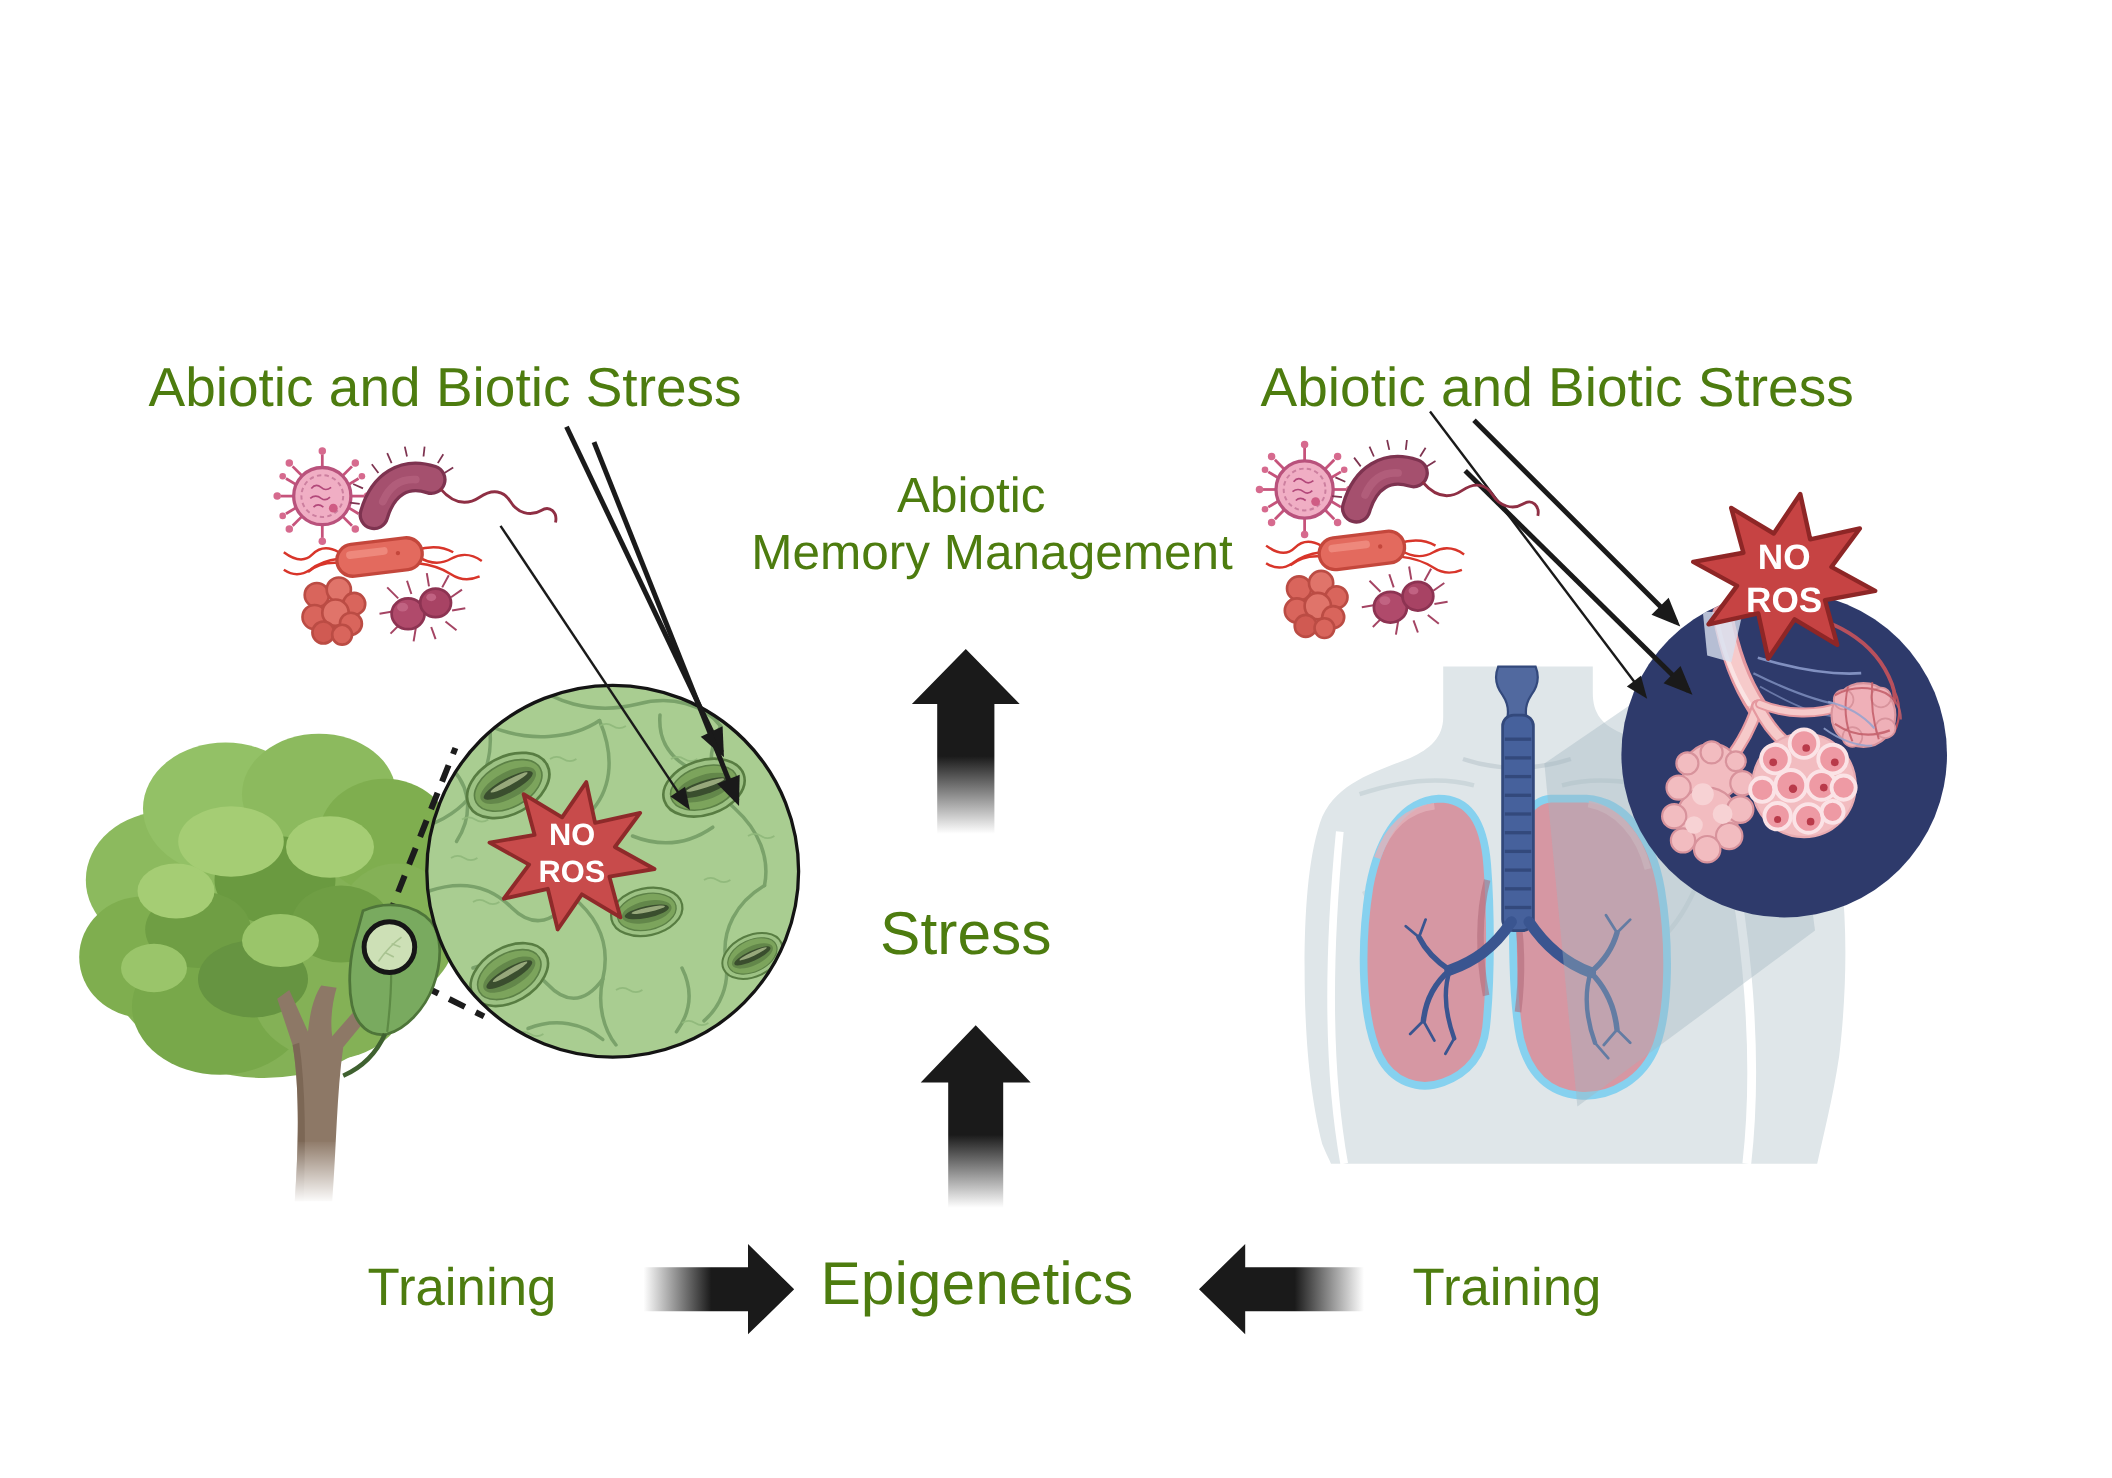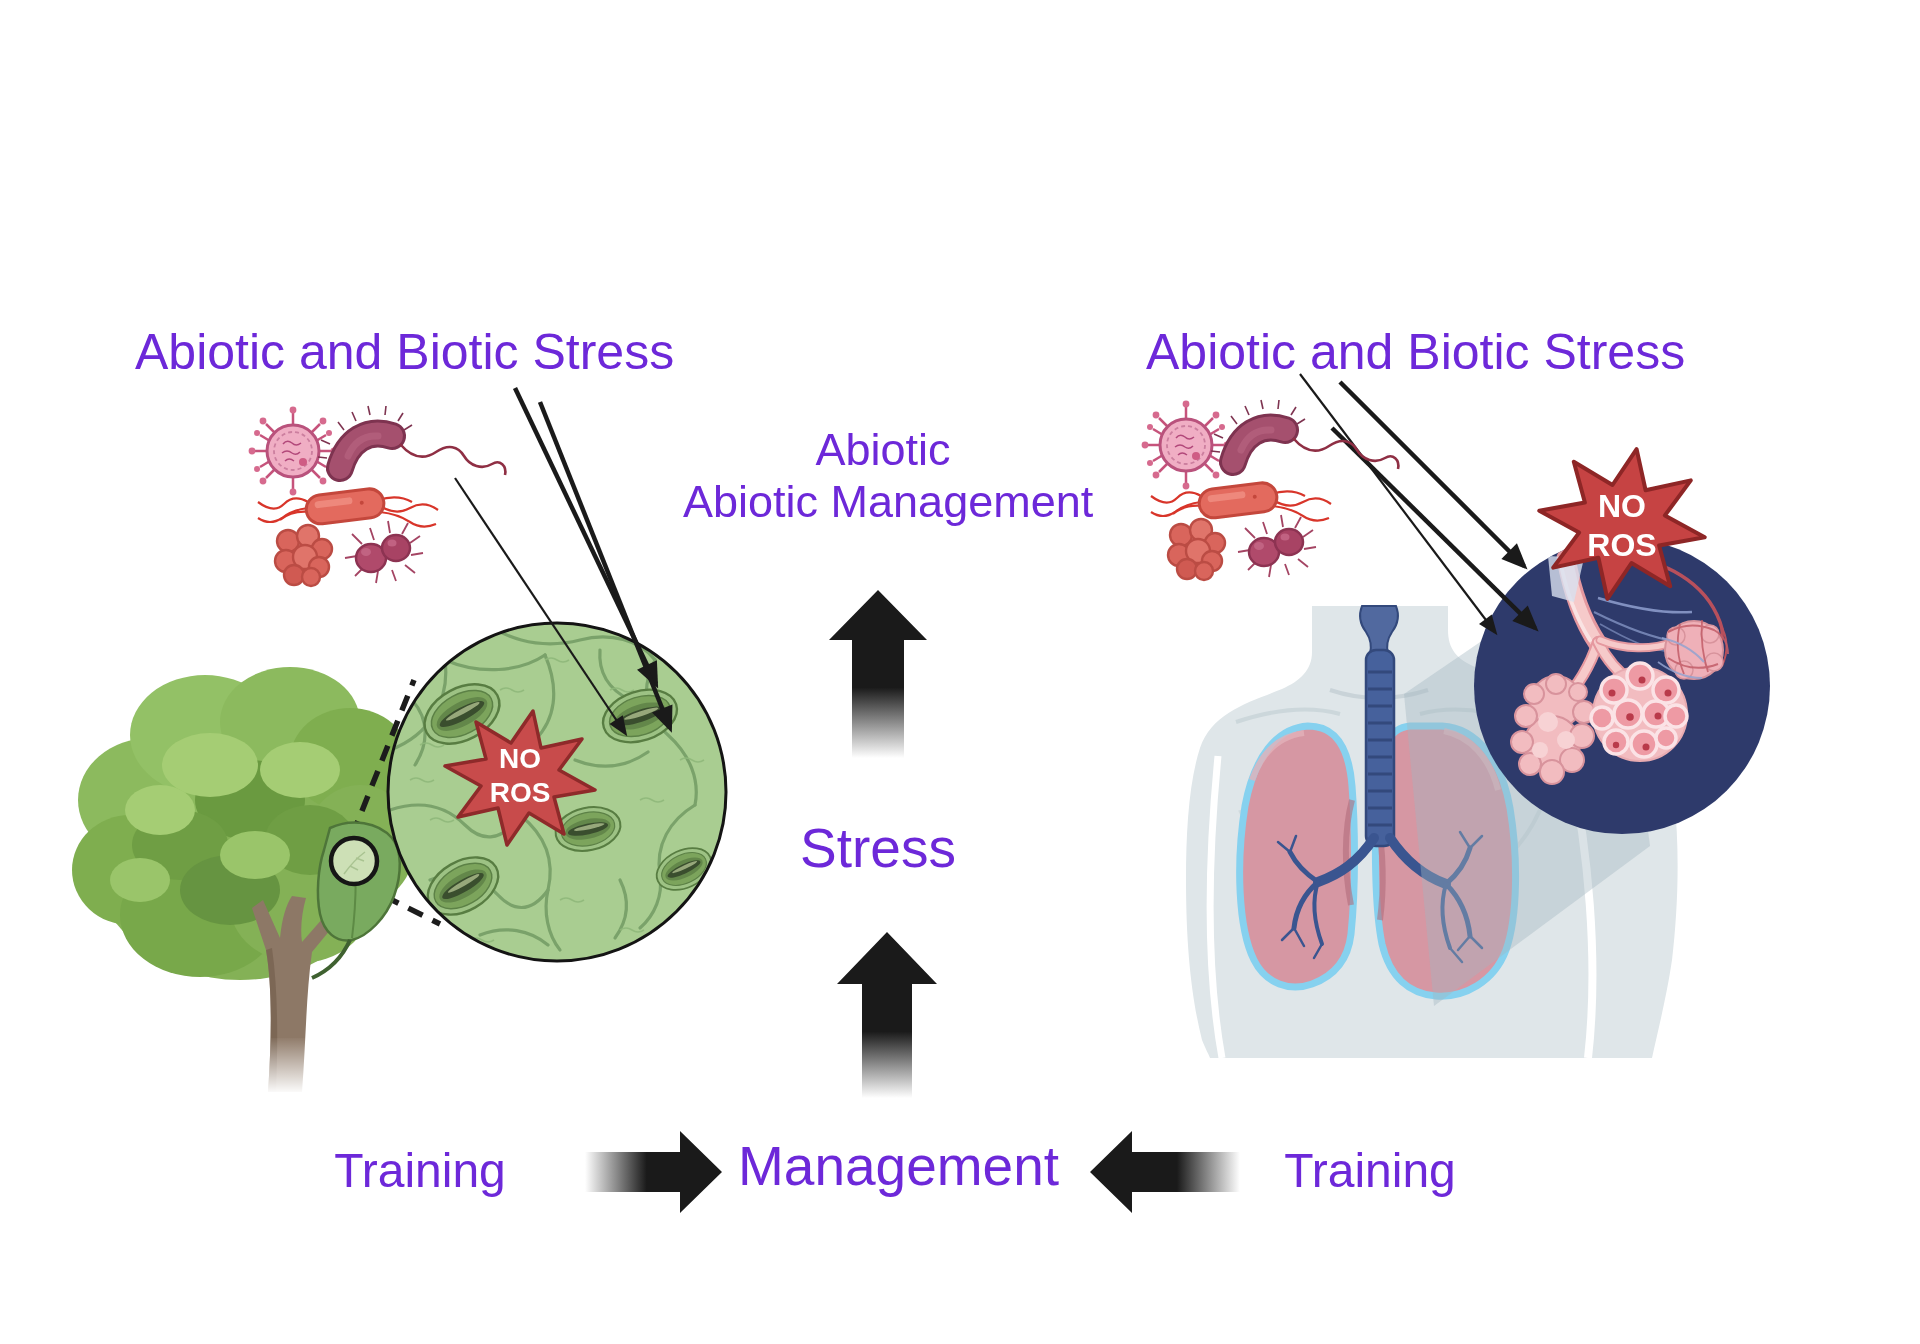--- a/index.html
+++ b/index.html
@@ -1,19 +1,19 @@
 <!DOCTYPE html>
 <html><head>
 <meta charset="utf-8">
 <style>
   html,body{margin:0;padding:0;background:#ffffff;}
   #canvas{position:relative;width:1920px;height:1344px;background:#ffffff;overflow:hidden;
           font-family:"Liberation Sans", sans-serif;color:#111;}
   #art{position:absolute;left:0;top:0;}
-  .lbl{position:absolute;text-align:center;color:#6d28d9;line-height:1.12;white-space:nowrap;}
+  .lbl{position:absolute;text-align:center;color:#4d7c0f;line-height:1.12;white-space:nowrap;}
   .stress{font-size:50px;width:525px;}
   .improved{font-size:45px;line-height:52px;width:400px;}
   .big{font-size:55px;}
   .training{font-size:48px;}
 </style>
 </head>
 <body>
 
 <div id="canvas">
 
@@ -423,22 +423,22 @@
 </g>
 
 <use href="#pathogens" transform="translate(893,-6)"></use>
 </svg>
 
 <div class="lbl stress" style="left:135px;top:324px;">Abiotic and Biotic Stress</div>
 <div class="lbl stress" style="left:1146px;top:324px;">Abiotic and Biotic Stress</div>
 
 <div class="lbl improved" style="left:683px;top:424px;">
   <div>Abiotic</div>
-  <div>Abiotic Management</div>
+  <div>Memory Management</div>
 </div>
 
 <div class="lbl big" style="left:728px;top:818px;width:300px;">Stress</div>
-<div class="lbl big" style="left:738px;top:1136px;width:300px;">Management</div>
+<div class="lbl big" style="left:738px;top:1136px;width:300px;">Epigenetics</div>
 
 <div class="lbl training" style="left:270px;top:1144px;width:300px;">Training</div>
 <div class="lbl training" style="left:1220px;top:1144px;width:300px;">Training</div>
 
 </div>
 
 </body></html>

